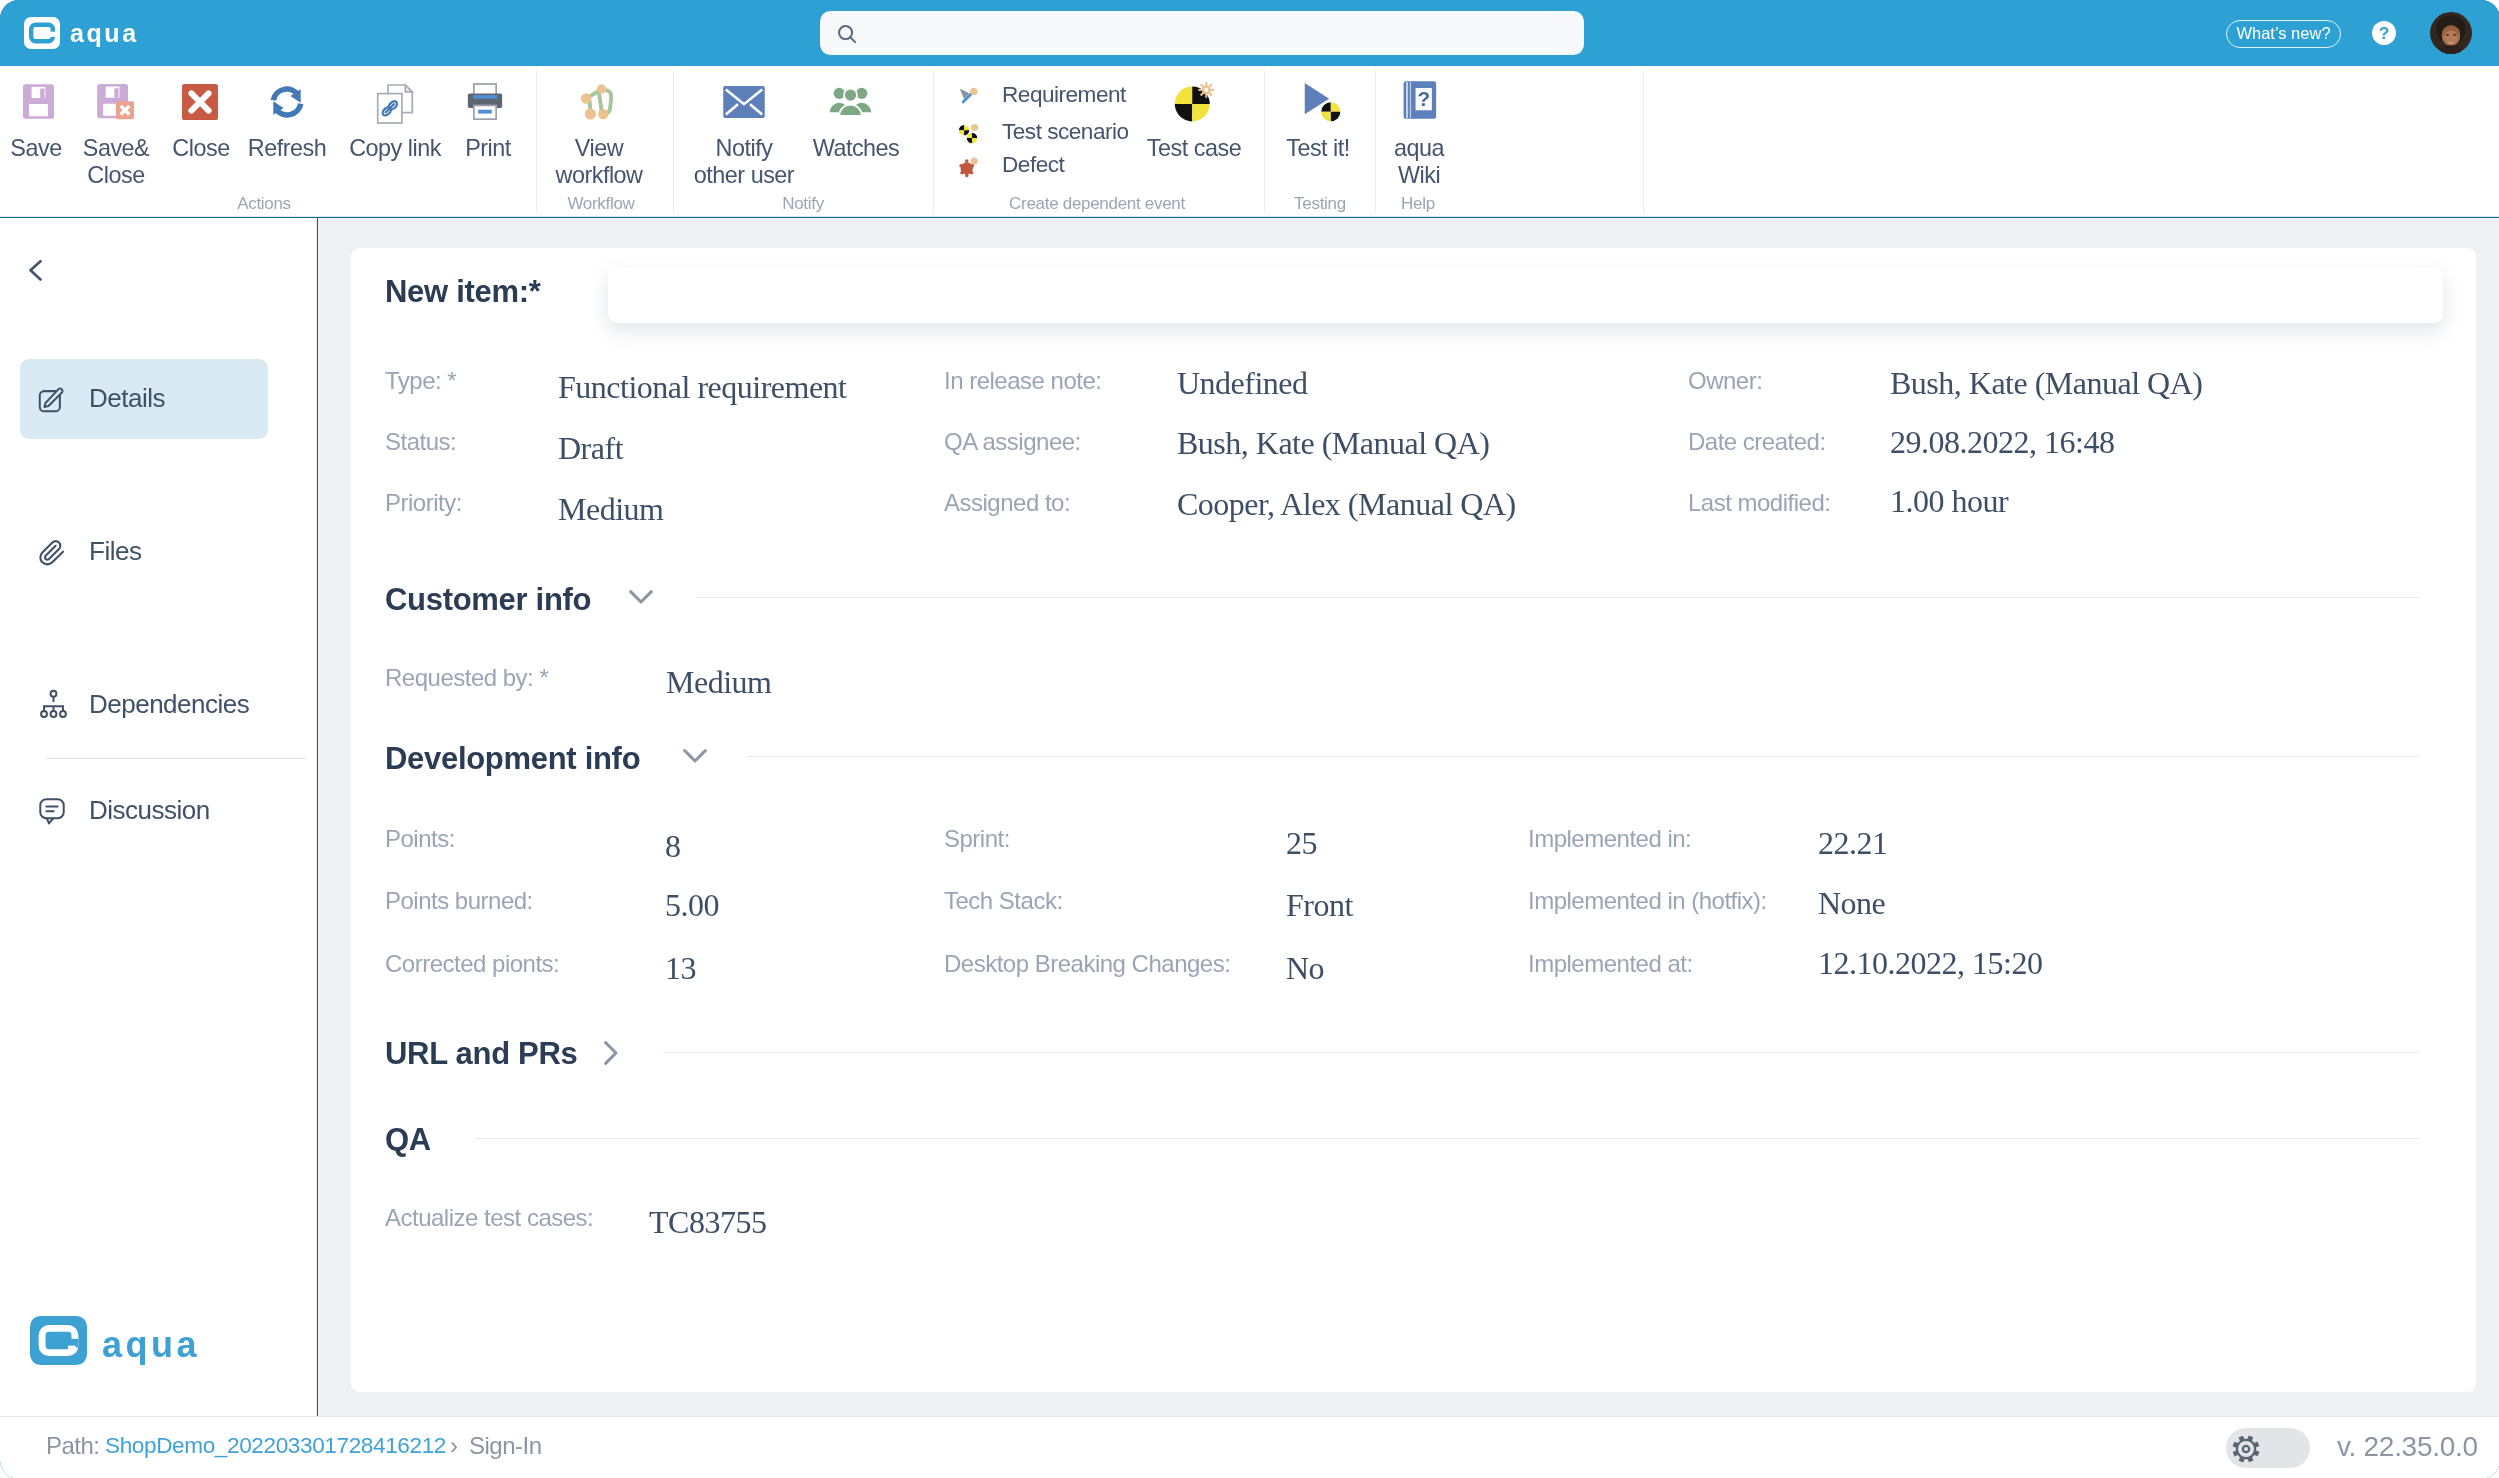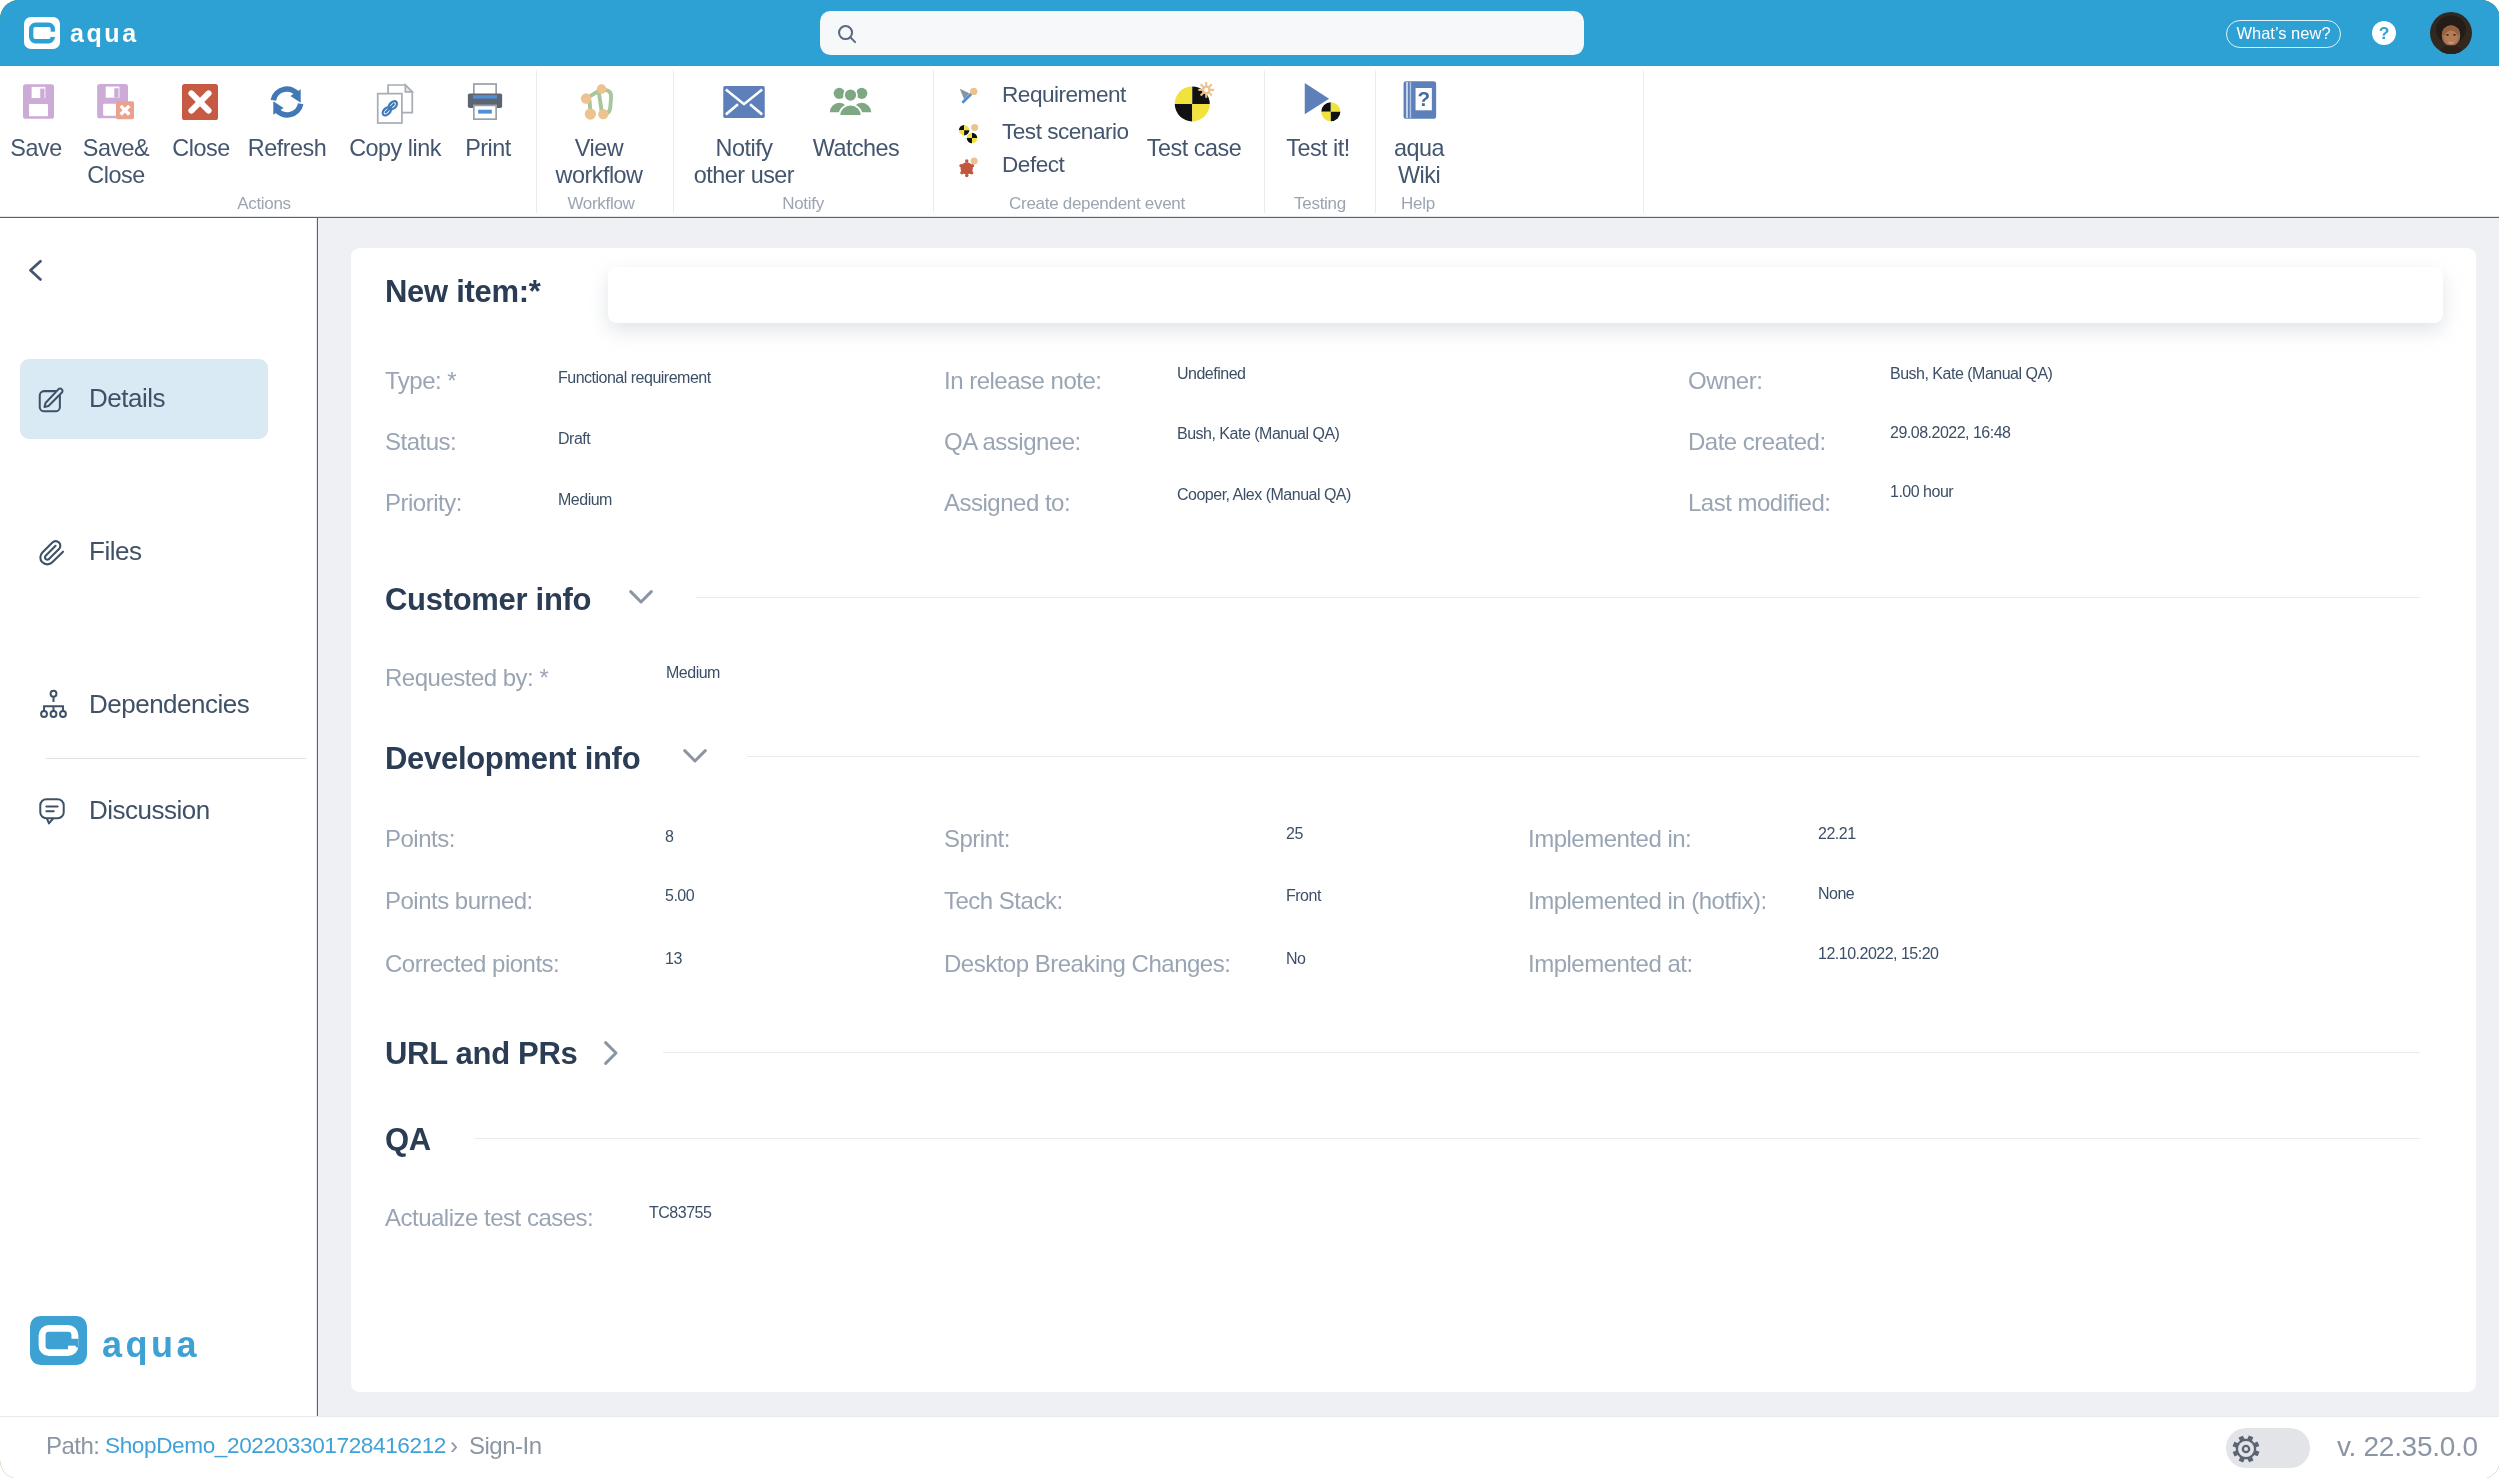--- a/index.html
+++ b/index.html
@@ -1,17 +1,17 @@
 <!DOCTYPE html>
 <html style="font-size:14px"><head>
 <meta charset="utf-8">
 <style>
   * { margin:0; padding:0; box-sizing:border-box; }
   html,body { width:2500px; height:1479px; background:#ffffff; font-family:"Liberation Sans", sans-serif; }
-  #win { position:absolute; left:0; top:0; width:2500px; height:1479px; border-radius:19px; overflow:hidden; background:#4d7c0f; }
+  #win { position:absolute; left:0; top:0; width:2500px; height:1479px; border-radius:19px; overflow:hidden; background:#0369a1; }
   svg { display:block; }
 
   
   #hdr { position:absolute; left:0; top:0; width:2500px; height:66px; background:#2da0d4; }
   #logoSq { position:absolute; left:24px; top:16.5px; width:36px; height:32px; background:#ffffff; border-radius:7px; }
   #logoTxt { position:absolute; left:70px; top:19px; color:#ffffff; font-size:25px; letter-spacing:2.6px; font-weight:bold; }
   #search { position:absolute; left:820px; top:11.3px; width:764px; height:44px; background:#f7f8fa; border-radius:10.4px; }
   #whatsnew { position:absolute; left:2226px; top:20px; width:115px; height:28px; border:1.7px solid rgba(255,255,255,.85); border-radius:14.8px; color:#ffffff; font-size:16.5px; text-align:center; line-height:24px; }
   #qmark { position:absolute; left:2372px; top:21px; width:24px; height:24px; background:#ffffff; border-radius:50%; color:#2da0d4; font-weight:bold; font-size:17.4px; text-align:center; line-height:24px; }
   #avatar { position:absolute; left:2430px; top:12px; width:42px; height:42px; border-radius:50%; overflow:hidden; }
@@ -28,21 +28,21 @@
   #sidebar { position:absolute; left:0; top:218px; width:317px; height:1198px; background:#ffffff; border-right:0.9px solid #e5e9ed; }
   .mitem { position:absolute; left:20px; width:248px; height:80px; border-radius:9px; }
   .mitem .mico { position:absolute; left:18px; top:26px; }
   .mitem .mtxt { position:absolute; left:69px; top:24px; font-size:26px; letter-spacing:-0.5px; color:#3e5166; }
   #sdivider { position:absolute; left:46px; top:540px; width:260px; height:0.9px; background:#dfe3e8; }
 
   
   #main { position:absolute; left:318px; top:218px; width:2182px; height:1198px; background:#eef0f4; }
   #card { position:absolute; left:33px; top:30px; width:2125px; height:1144px; background:#ffffff; border-radius:8.7px; }
   .lab { position:absolute; font-size:24px; letter-spacing:-0.5px; color:#9aa5b4; }
-  .val { position:absolute; font-size:16px; letter-spacing:-0.5px; color:#3c4f66; }
+  .val { position:absolute; font-size:32px; letter-spacing:-0.5px; color:#3c4f66;font-family:Liberation Serif, serif; }
   .sect { position:absolute; font-size:31px; letter-spacing:-0.3px; font-weight:bold; color:#2b3c55; }
   .sline { position:absolute; height:0.9px; background:#e7eaef; }
 
   
   #footer { position:absolute; left:0; top:1416px; width:2500px; height:63px; background:#ffffff; border-top:0.9px solid #e7eaee; }
   .flab { position:absolute; top:14.8px; font-size:24px; letter-spacing:-0.5px; color:#8b95a3; }
 </style>
 </head>
 <body>
 <div id="win">

